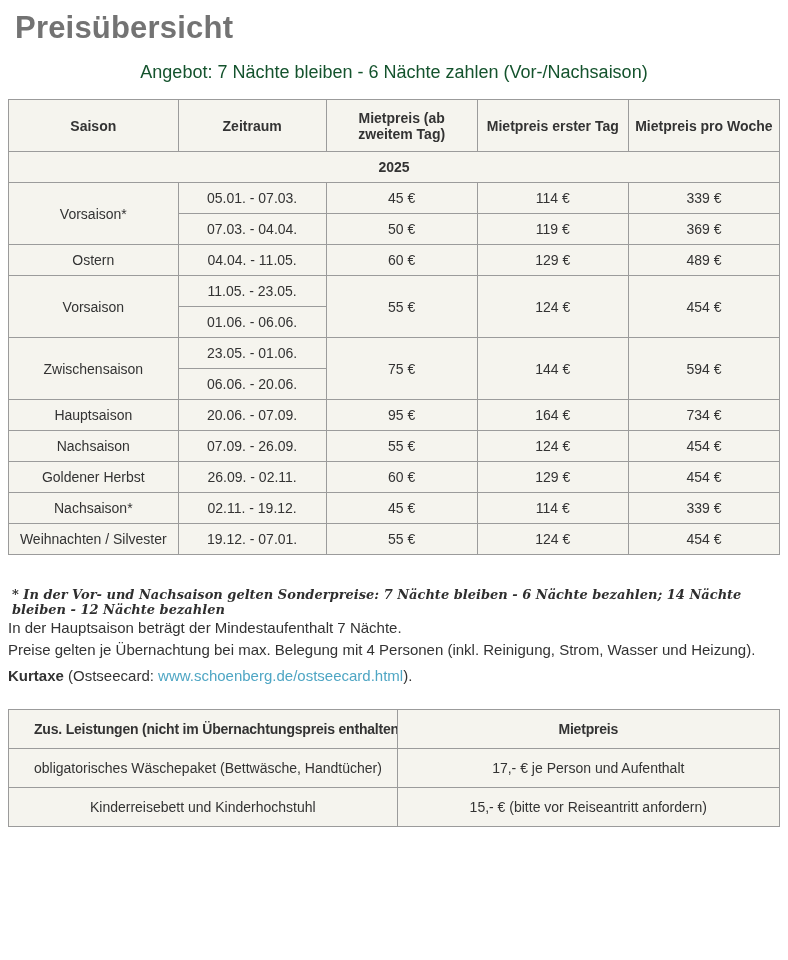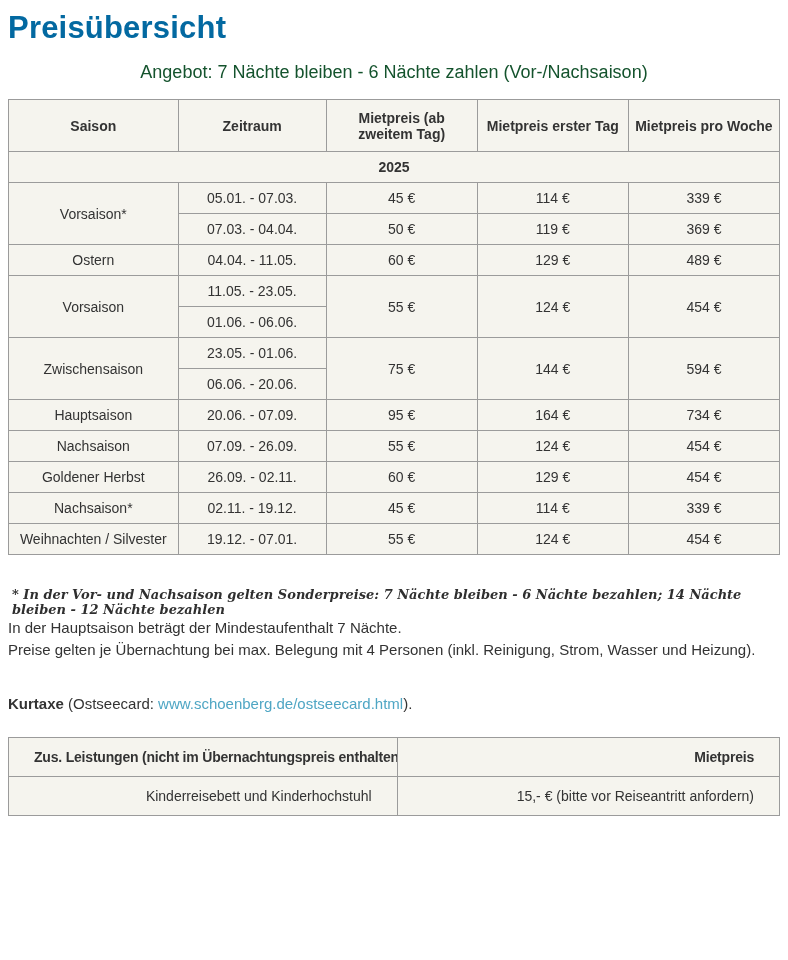--- a/index.html
+++ b/index.html
@@ -8,22 +8,22 @@
     width: 788px;
     background: #ffffff;
     color: #333333;
     font-family: "Liberation Sans", "DejaVu Sans", sans-serif;
   }
   .page { padding: 6px 8px 4px 8px; }
 
   .title {
     font-size: 31px;
     font-weight: 700;
-    color: #0369a1;
-    margin: 4px 0 16px 0;
+    color: #737373;
+    margin: 4px 0 16px 7px;
     letter-spacing: 0.2px;
   }
   .subtitle {
     text-align: center;
     color: #14532d;
     font-size: 18px;
     margin: 0 0 16px 0;
     font-weight: 400;
   }
 
@@ -58,39 +58,39 @@
     font-weight: 700;
     font-size: 13px;
     color: #2f2f2f;
   }
 
   .notes {
     font-size: 15px;
     line-height: 22px;
   }
   .kurtaxe {
-    margin-top: 32px;
+    margin-top: 4px;
     font-size: 15px;
     line-height: 22px;
   }
   .kurtaxe .bold { font-weight: 700; }
   .kurtaxe a {
     color: #4fa6c4;
     text-decoration: none;
   }
 
   .extras-table {
     margin-top: 22px;
     background: #f5f4ee;
     font-size: 14px;
     table-layout: fixed;
   }
   .extras-table th, .extras-table td {
     border: 1px solid #9b9b9b;
-    text-align: right;
+    text-align: center;
     vertical-align: middle;
     padding: 11px 25px;
     color: #333333;
     white-space: nowrap;
     overflow: hidden;
   }
   .extras-table th {
     font-weight: 700;
     letter-spacing: -0.2px;
   }
@@ -222,19 +222,23 @@
         <col class="col-mietpreis">
     </colgroup>
     <thead>
       <tr>
         <th>Zus. Leistungen (nicht im Übernachtungspreis enthalten</th>
         <th>Mietpreis</th>
       </tr>
     </thead>
     <tbody>
       <tr>
+        <td>obligatorisches Wäschepaket (Bettwäsche, Handtücher)</td>
+        <td>17,- € je Person und Aufenthalt</td>
+      </tr>
+      <tr>
         <td>Kinderreisebett und Kinderhochstuhl</td>
         <td>15,- € (bitte vor Reiseantritt anfordern)</td>
       </tr>
     </tbody>
   </table>
 
 </div>
 
 </body></html>

